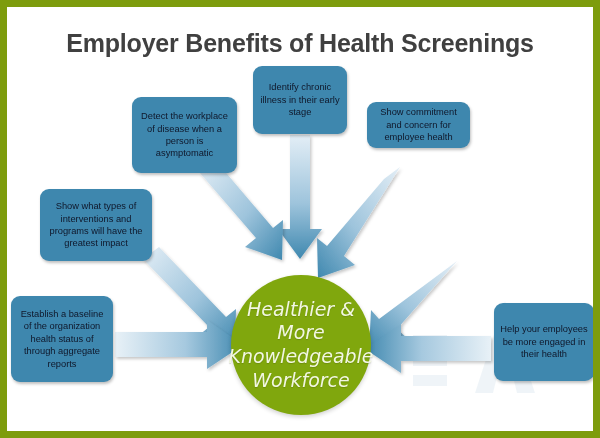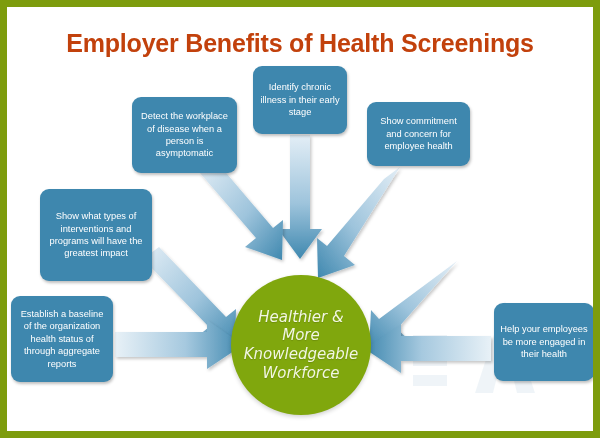--- a/index.html
+++ b/index.html
@@ -23,21 +23,21 @@
     width:170px;height:120px;
     opacity:.10;
     pointer-events:none;
   }
   
   #title{
     position:absolute;
     left:0;top:22px;
     width:586px;
     text-align:center;
-    color:#c2410c;
+    color:#404040;
     font-size:25px;
     font-weight:bold;
     letter-spacing:-0.2px;
     white-space:nowrap;
   }
   
   #arrows{
     position:absolute;left:0;top:0;width:586px;height:424px;
   }
   
@@ -46,52 +46,52 @@
     left:224px;top:268px;
     width:140px;height:140px;
     border-radius:50%;
     background:#80a70d;
     box-shadow:0 2px 4px rgba(0,0,0,.18);
     display:flex;align-items:center;justify-content:center;
     z-index:5;
   }
   #center-label{
     color:#f2f7e2;
-    font-size:15px;
+    font-size:19px;
     line-height:1.25;
     text-align:center;
     font-family:"DejaVu Sans", sans-serif;
     font-style:italic;
     padding:0 8px;
     white-space:pre-line;
     text-shadow:0 1px 1px rgba(0,0,0,.15);
   }
   
   .box{
     position:absolute;
     background:#3e87ae;
     border-radius:9px;
     box-shadow:1px 2px 3px rgba(0,0,0,.25);
-    color:#ffffff;
+    color:#0f172a;
     display:flex;align-items:center;justify-content:center;
     text-align:center;
     z-index:6;
     box-sizing:border-box;
     padding:5px 6px;
   }
   .box span{
     font-size:9.3px;
     line-height:1.33;
     display:block;
   }
   
   #box-chronic     {left:246px;top:59px; width:94px; height:68px;}
   #box-detect      {left:125px;top:90px; width:105px;height:76px;}
-  #box-commitment  {left:360px;top:95px; width:103px;height:64px;}
-  #box-interventions{left:33px; top:182px;width:112px;height:92px;justify-content:center;}
+  #box-commitment  {left:360px;top:95px; width:103px;height:46px;}
+  #box-interventions{left:33px; top:182px;width:112px;height:72px;justify-content:center;}
   #box-savetime    {left:447px;top:184px;width:110px;height:72px;}
   #box-baseline    {left:4px;  top:289px;width:102px;height:86px;}
   #box-engaged     {left:487px;top:296px;width:100px;height:78px;}
 </style>
 </head>
 <body>
 
 <div id="infographic">
 
   <svg class="watermark" viewBox="0 0 170 120">

